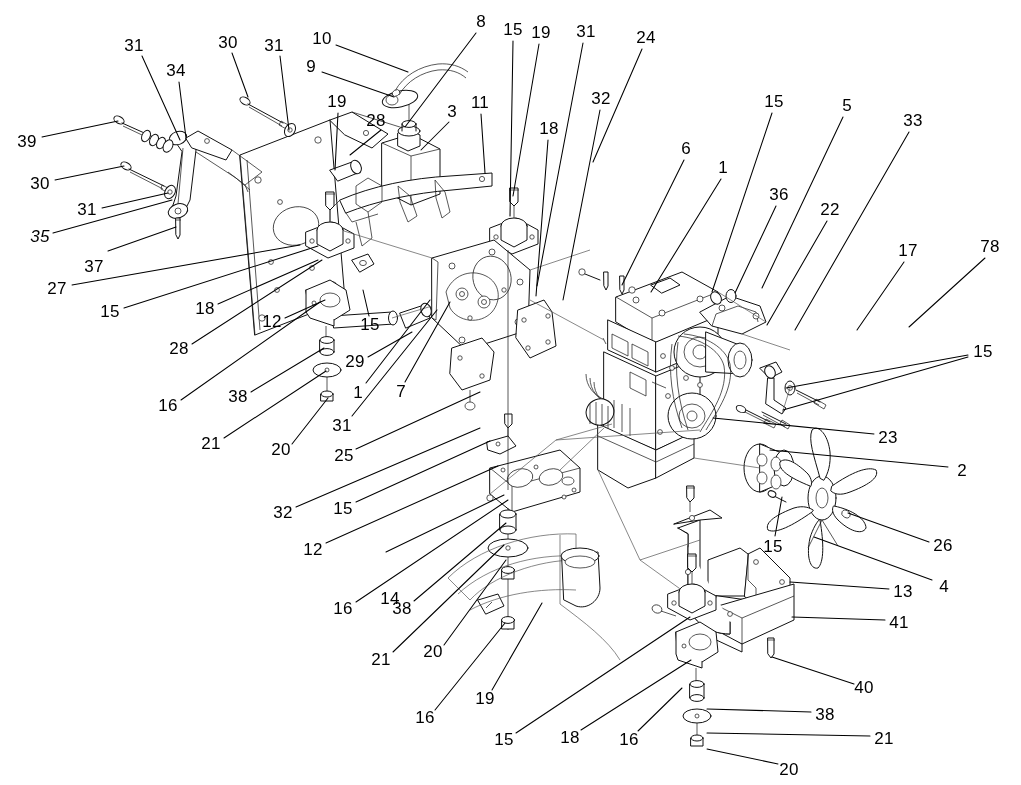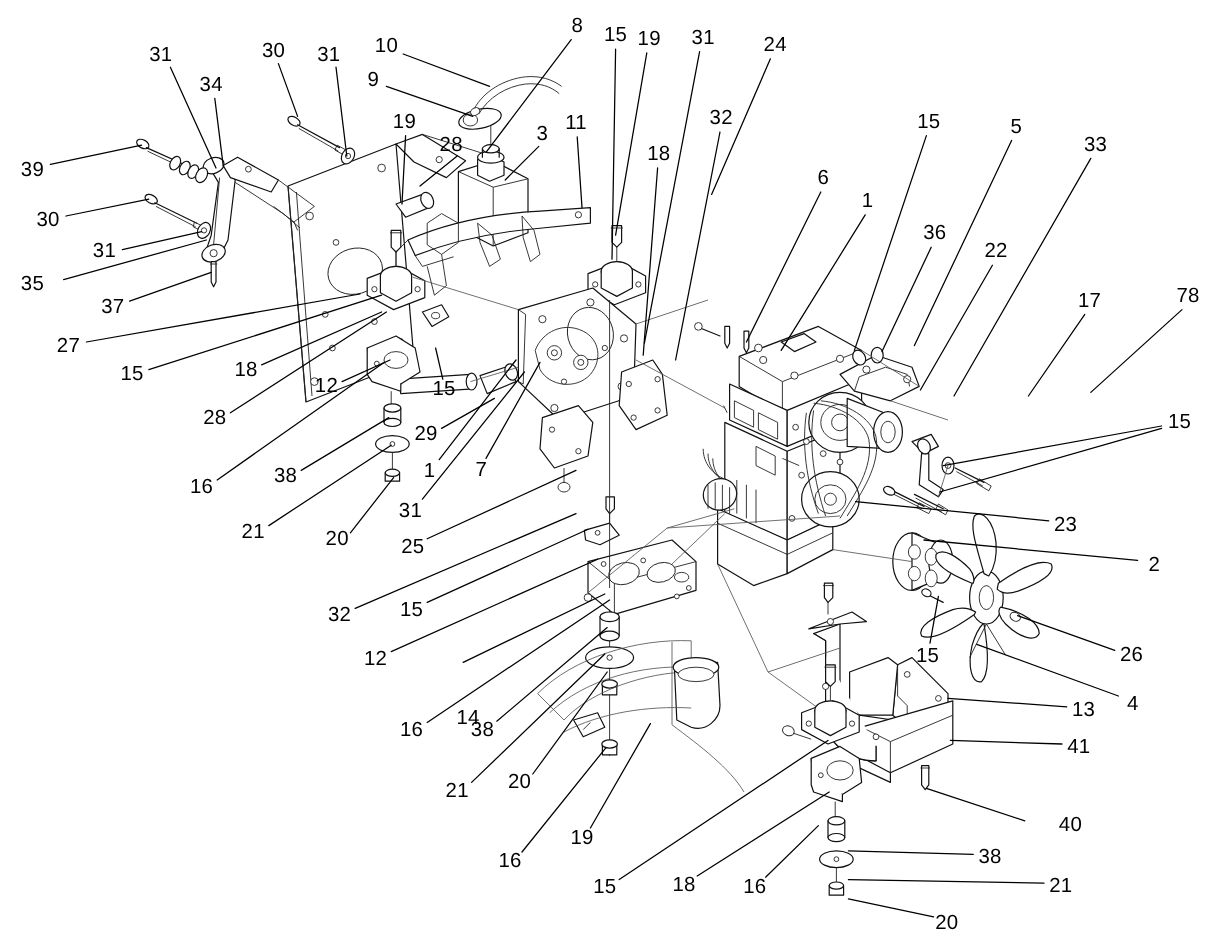--- a/index.html
+++ b/index.html
@@ -564,22 +564,22 @@
       <div class="callout" style="left: 176px; top: 70px;">34</div>
       <div class="callout" style="left: 337px; top: 101px;">19</div>
       <div class="callout" style="left: 376px; top: 120px;">28</div>
       <div class="callout" style="left: 452px; top: 111px;">3</div>
       <div class="callout" style="left: 480px; top: 102px;">11</div>
       <div class="callout" style="left: 549px; top: 128px;">18</div>
       <div class="callout" style="left: 601px; top: 98px;">32</div>
       <div class="callout" style="left: 27px; top: 141px;">39</div>
       <div class="callout" style="left: 40px; top: 183px;">30</div>
       <div class="callout" style="left: 87px; top: 209px;">31</div>
-      <div class="callout" style="left: 27px; top: 236px;">35</div>
-      <div class="callout" style="left: 94px; top: 255px;">37</div>
+      <div class="callout" style="left: 40px; top: 236px; font-style: italic;">35</div>
+      <div class="callout" style="left: 94px; top: 266px;">37</div>
       <div class="callout" style="left: 57px; top: 288px;">27</div>
       <div class="callout" style="left: 110px; top: 311px;">15</div>
       <div class="callout" style="left: 205px; top: 308px;">18</div>
       <div class="callout" style="left: 179px; top: 348px;">28</div>
       <div class="callout" style="left: 168px; top: 405px;">16</div>
       <div class="callout" style="left: 272px; top: 321px;">12</div>
       <div class="callout" style="left: 238px; top: 396px;">38</div>
       <div class="callout" style="left: 211px; top: 443px;">21</div>
       <div class="callout" style="left: 281px; top: 449px;">20</div>
       <div class="callout" style="left: 370px; top: 324px;">15</div>
@@ -611,19 +611,19 @@
       <div class="callout" style="left: 908px; top: 250px;">17</div>
       <div class="callout" style="left: 990px; top: 246px;">78</div>
       <div class="callout" style="left: 983px; top: 351px;">15</div>
       <div class="callout" style="left: 888px; top: 437px;">23</div>
       <div class="callout" style="left: 962px; top: 470px;">2</div>
       <div class="callout" style="left: 773px; top: 546px;">15</div>
       <div class="callout" style="left: 943px; top: 545px; text-align: right;">26</div>
       <div class="callout" style="left: 944px; top: 586px;">4</div>
       <div class="callout" style="left: 903px; top: 591px;">13</div>
       <div class="callout" style="left: 899px; top: 622px; text-align: center;">41</div>
-      <div class="callout" style="left: 892px; top: 687px;">40</div>
+      <div class="callout" style="left: 864px; top: 687px;">40</div>
       <div class="callout" style="left: 825px; top: 714px;">38</div>
       <div class="callout" style="left: 884px; top: 738px;">21</div>
       <div class="callout" style="left: 789px; top: 769px;">20</div>
     </div>
 
 </div>
 
 </body></html>

